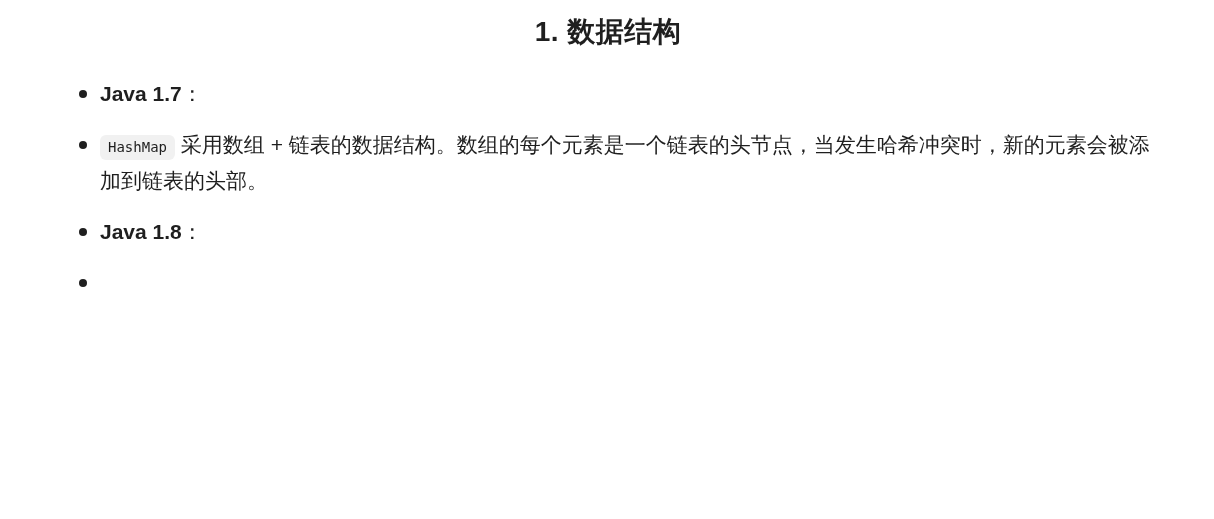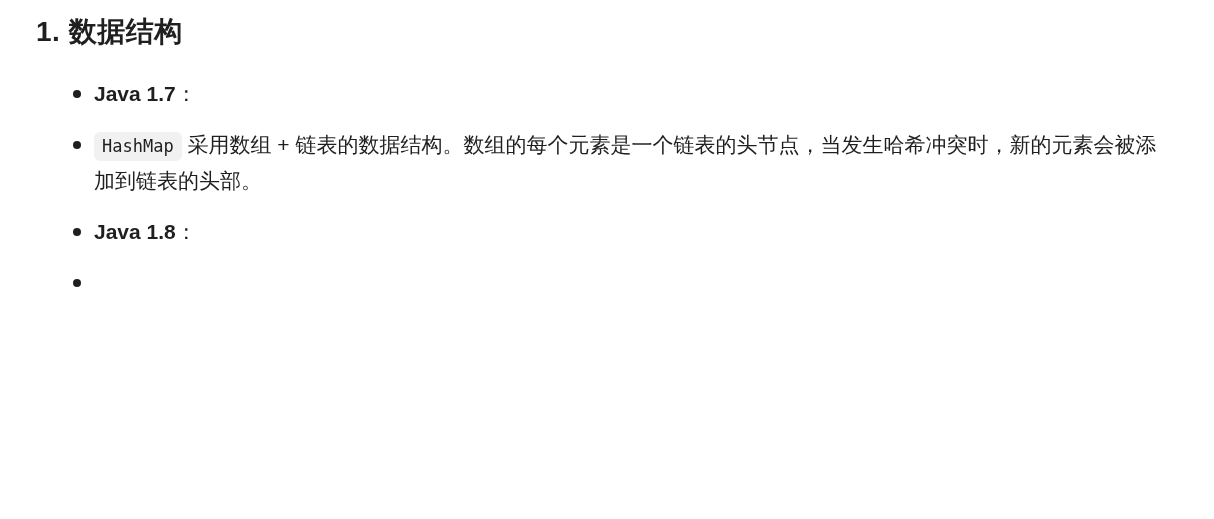--- a/index.html
+++ b/index.html
@@ -16,47 +16,48 @@
   .doc {
     padding: 14px 34px 0 36px;
     width: 1214px;
   }
   .doc-heading {
     font-size: 28px;
     font-weight: 700;
     line-height: 36px;
     margin: 0;
     letter-spacing: 0.5px;
+    text-align: center;
   }
   ul.bullet-list {
     list-style: none;
     margin: 26px 0 0 0;
     padding: 0;
   }
   li.list-item {
     position: relative;
     padding-left: 54px;
     font-size: 21px;
     line-height: 36px;
-    margin: 4px;
+    margin: 10px;
   }
   li.list-item + li.list-item { margin-top: 15px; }
   .bullet-marker {
     position: absolute;
     left: 33px;
     top: 14px;
     width: 8px;
     height: 8px;
     border-radius: 50%;
     background: #1f1f1f;
   }
   .bold-run { font-weight: 700; }
   .code-chip {
     font-family: "DejaVu Sans Mono", monospace;
-    font-size: 17px;
+    font-size: 14px;
     line-height: 1;
     background: #f1f1f1;
     color: #1f1f1f;
     border-radius: 6px;
     padding: 4px 8px 5px 8px;
     white-space: nowrap;
   }
 </style>
 </head>
 <body>

